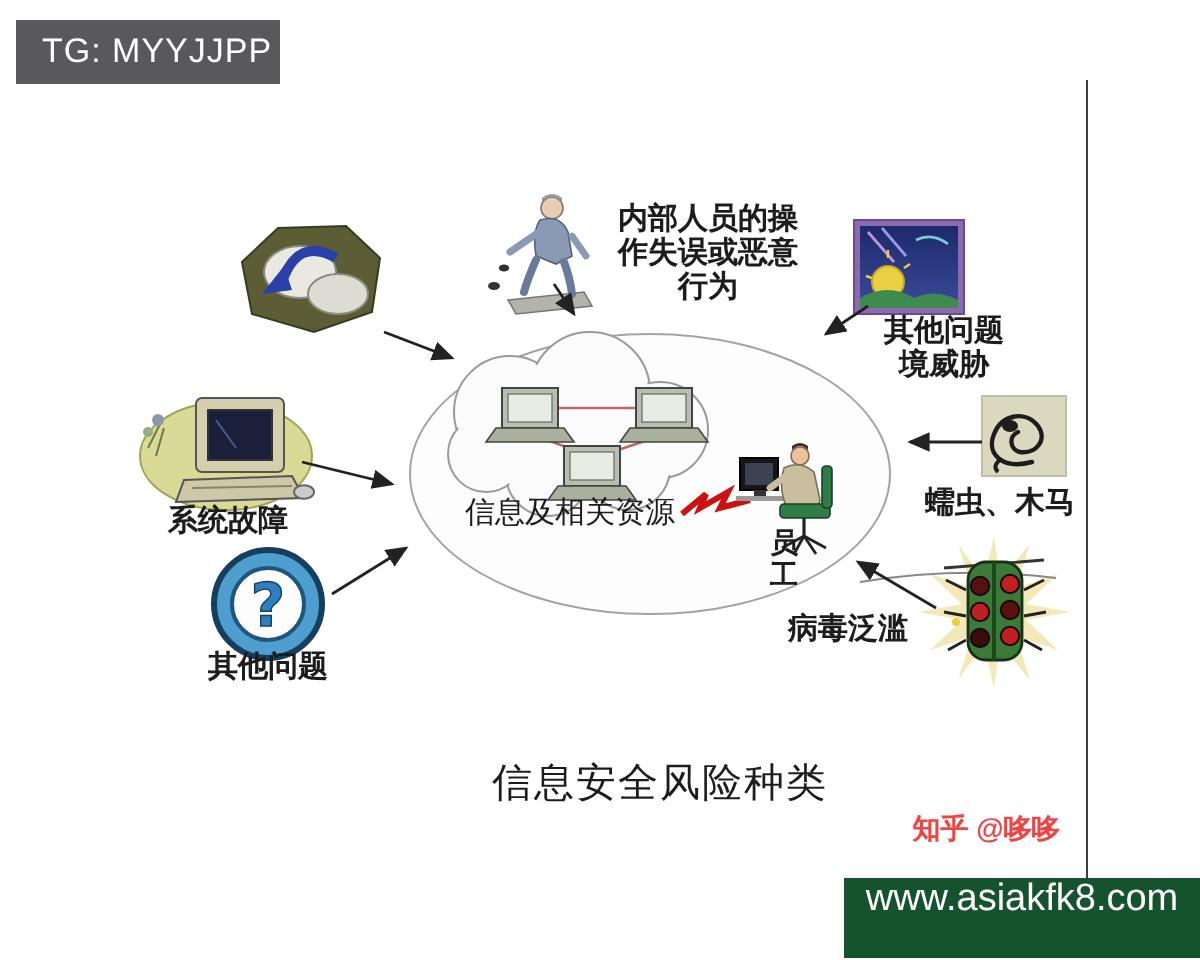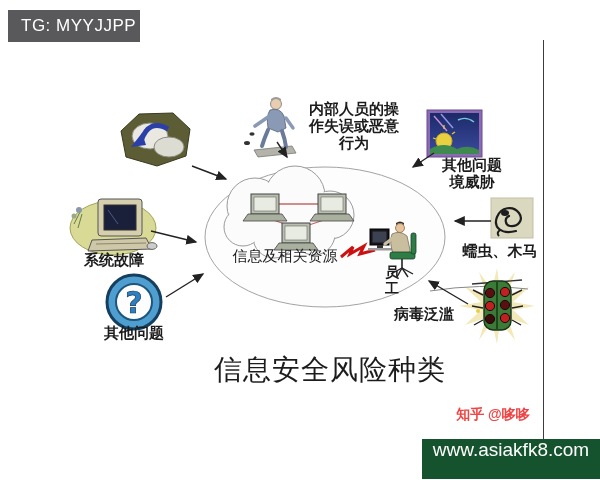--- a/index.html
+++ b/index.html
@@ -19,21 +19,21 @@
   .lbl{font-size:15px;line-height:17px;font-weight:600;}
   .lbl-hacks{left:98px;top:162px;width:92px;font-weight:600;}
   .lbl-sys{left:76px;top:252px;width:76px;}
   .lbl-other{left:94px;top:325px;width:80px;}
   .lbl-insider{left:298px;top:101px;width:112px;}
   .lbl-nature{left:430px;top:157px;width:84px;}
   .lbl-worm{left:452px;top:243px;width:96px;text-align:center;}
   .lbl-virus{left:390px;top:306px;width:68px;}
   .lbl-res{left:227px;top:248px;width:116px;font-weight:400;}
   .lbl-emp{left:381px;top:264px;width:22px;font-size:14px;line-height:16px;}
-  .title{left:200px;top:351px;width:260px;font-size:28px;letter-spacing:1px;font-weight:500;}
+  .title{left:200px;top:378px;width:260px;font-size:20px;letter-spacing:1px;font-weight:500;}
   svg{position:absolute;left:0;top:0;}
 </style>
 </head>
 <body>
 
 <div class="stage">
 
   <svg width="600" height="480" viewBox="0 0 600 480">
     <defs>
       <marker id="ah" markerWidth="9" markerHeight="8" refX="7" refY="3.5" orient="auto">

